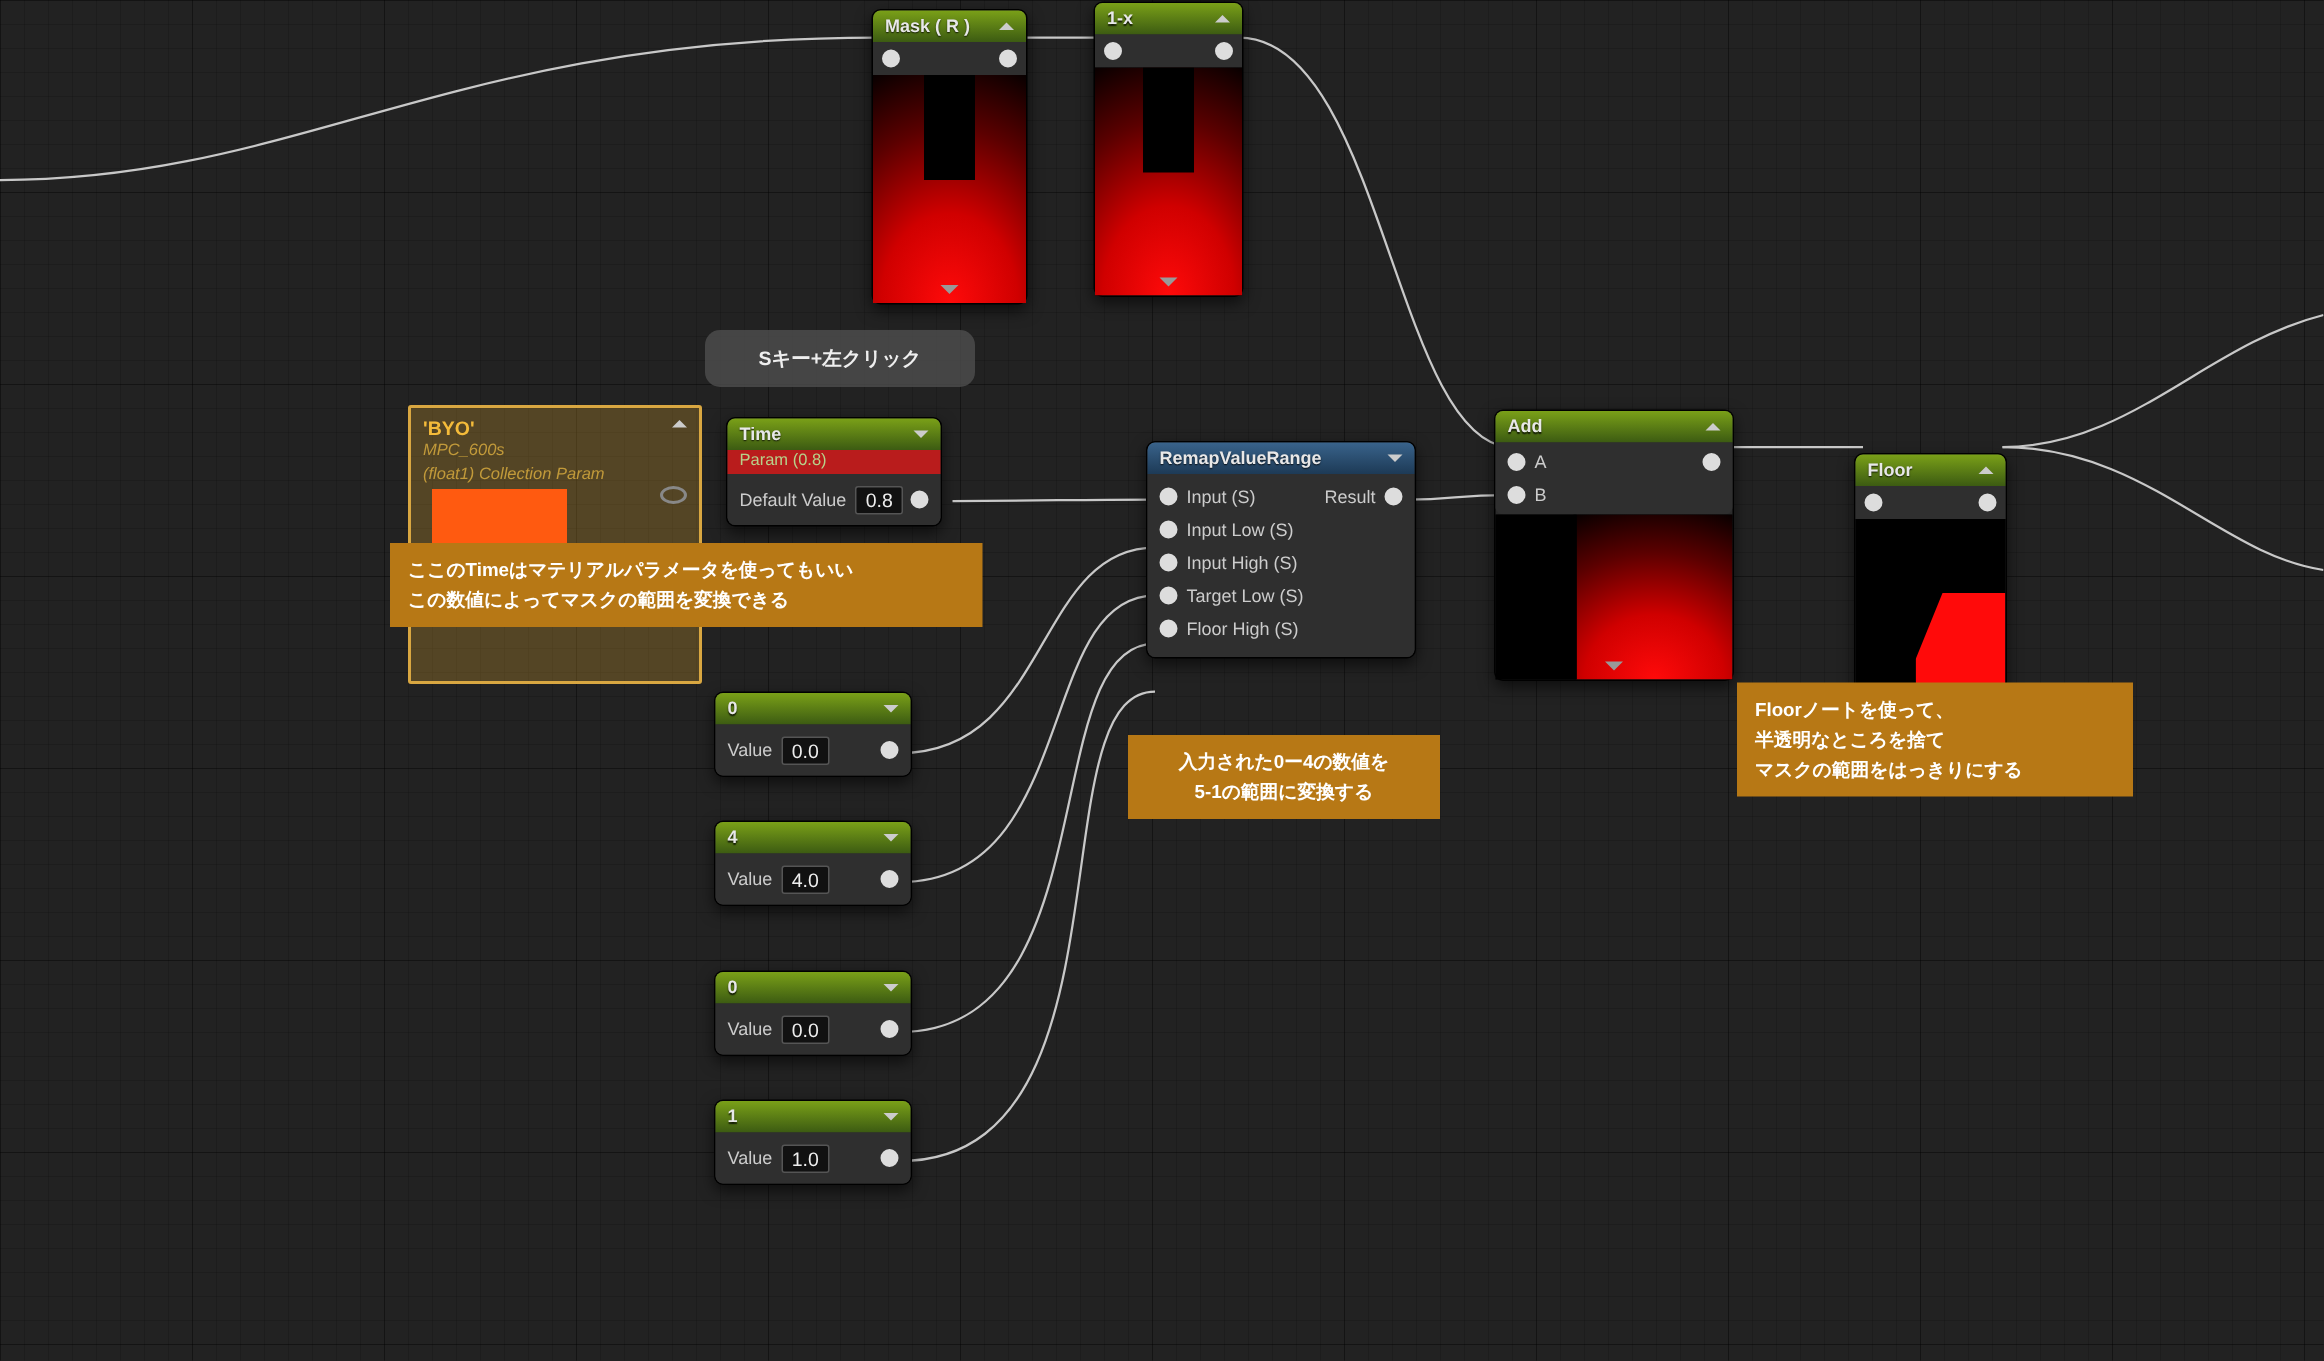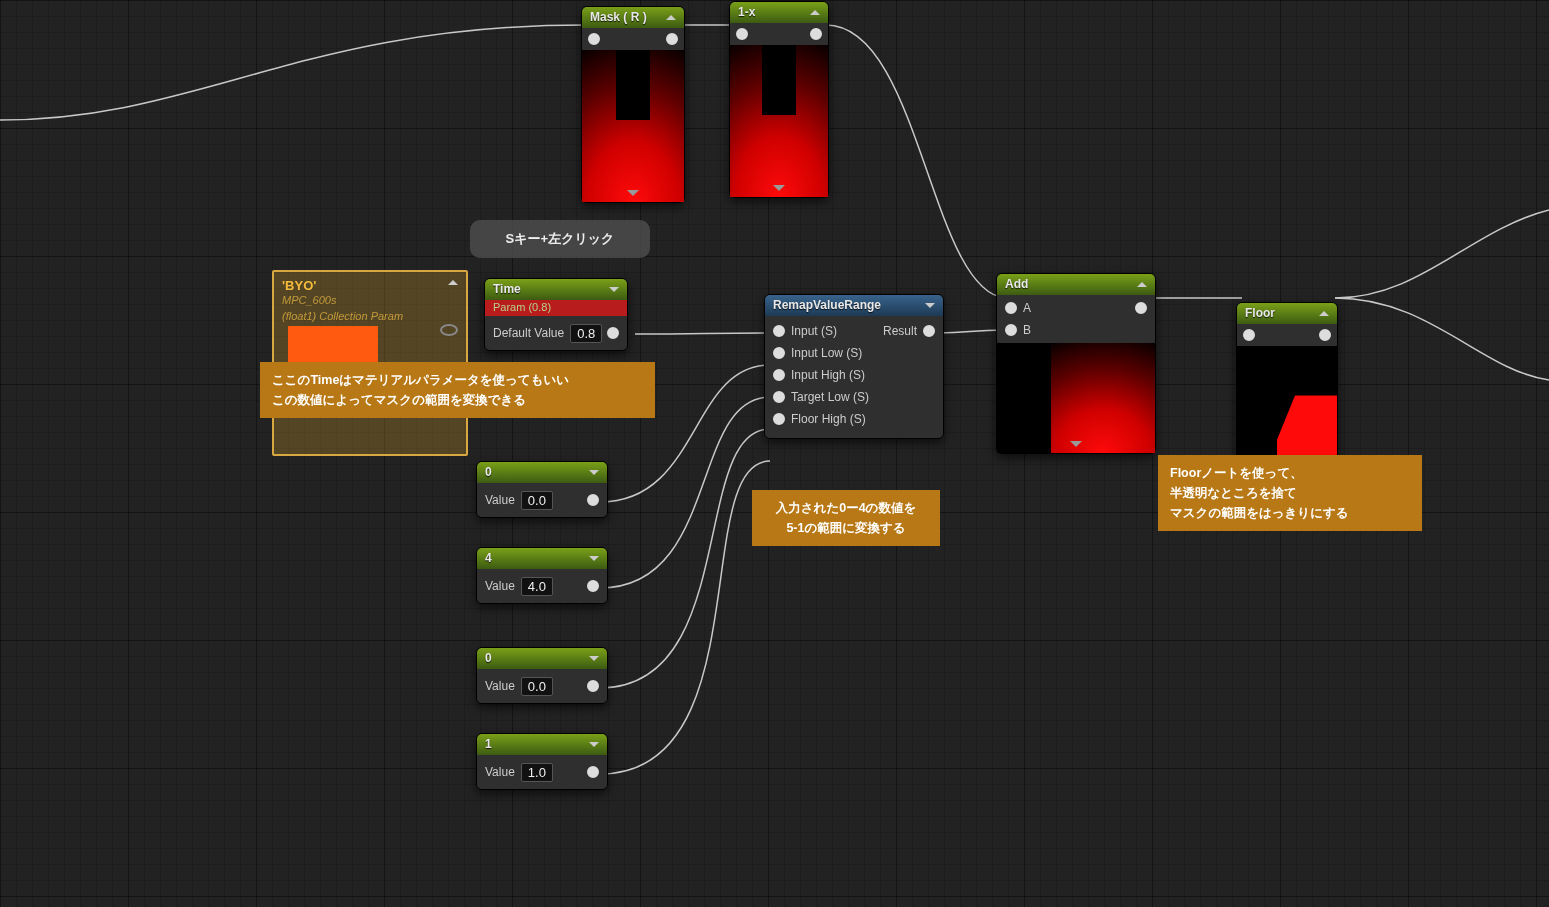--- a/index.html
+++ b/index.html
@@ -344,21 +344,21 @@
         </div>
     <div class="pin-row">
           <div class="pin-left">
             <span class="pin-circle filled"></span>
             <span>Floor High (S)</span>
           </div>
         </div>
   </div>
 </div>
 
-<div class="comment-note" style="left:752px; top:490px; width:188px; text-align:center;">
+<div class="comment-note" style="left:752px; top:490px; width:208px; text-align:center;">
   <div>入力された0ー4の数値を</div>
   <div>5-1の範囲に変換する</div>
 </div>
 
 <div class="node" style="left:996px; top:262px; width:160px;margin-top:11px;">
   <div class="node-header">
     <span>Add</span>
     <span class="collapse-chevron"></span>
   </div>
   <div class="node-body" style="padding:2px 8px;">

